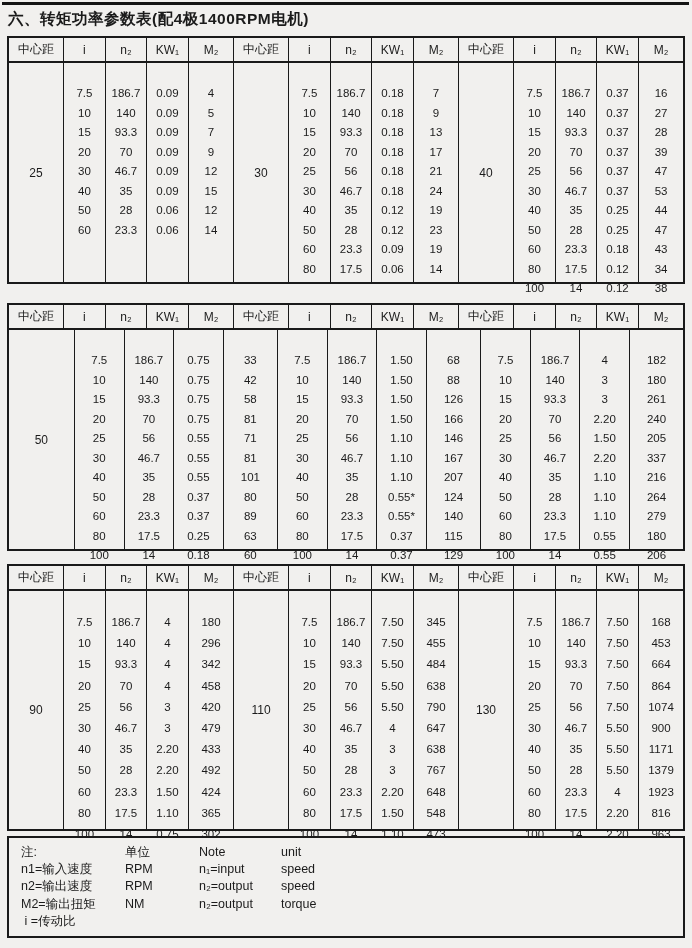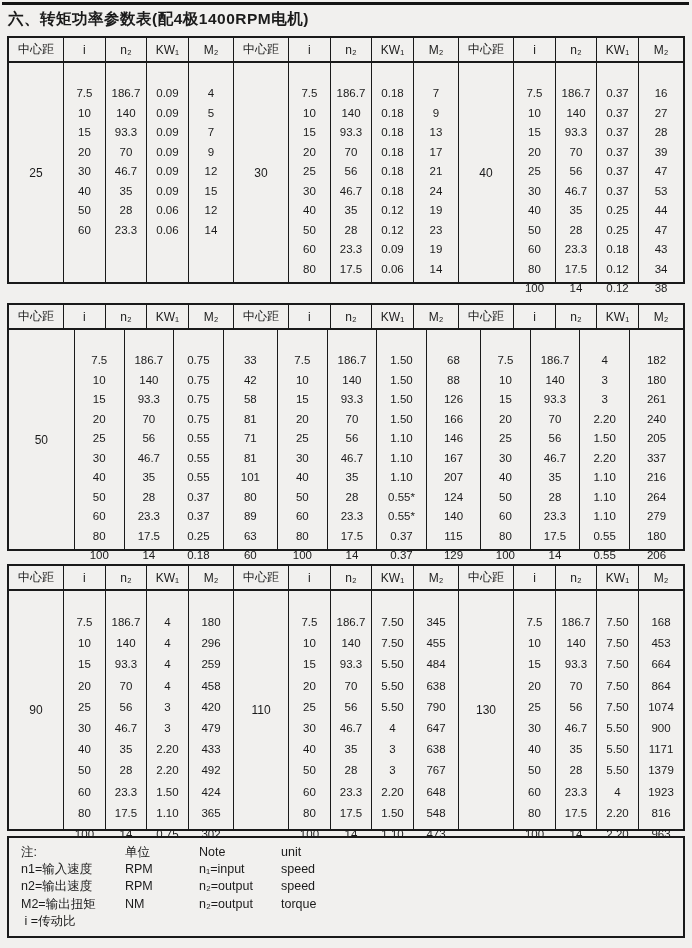--- a/index.html
+++ b/index.html
@@ -479,21 +479,21 @@
         <div class="cell">3</div>
         <div class="cell">2.20</div>
         <div class="cell">2.20</div>
         <div class="cell">1.50</div>
         <div class="cell">1.10</div>
         <div class="cell">0.75</div>
       </div>
       <div class="col w4">
         <div class="cell">180</div>
         <div class="cell">296</div>
-        <div class="cell">259</div>
+        <div class="cell">342</div>
         <div class="cell">458</div>
         <div class="cell">420</div>
         <div class="cell">479</div>
         <div class="cell">433</div>
         <div class="cell">492</div>
         <div class="cell">424</div>
         <div class="cell">365</div>
         <div class="cell">302</div>
       </div>
       <div class="col w0 center-col">110</div>

